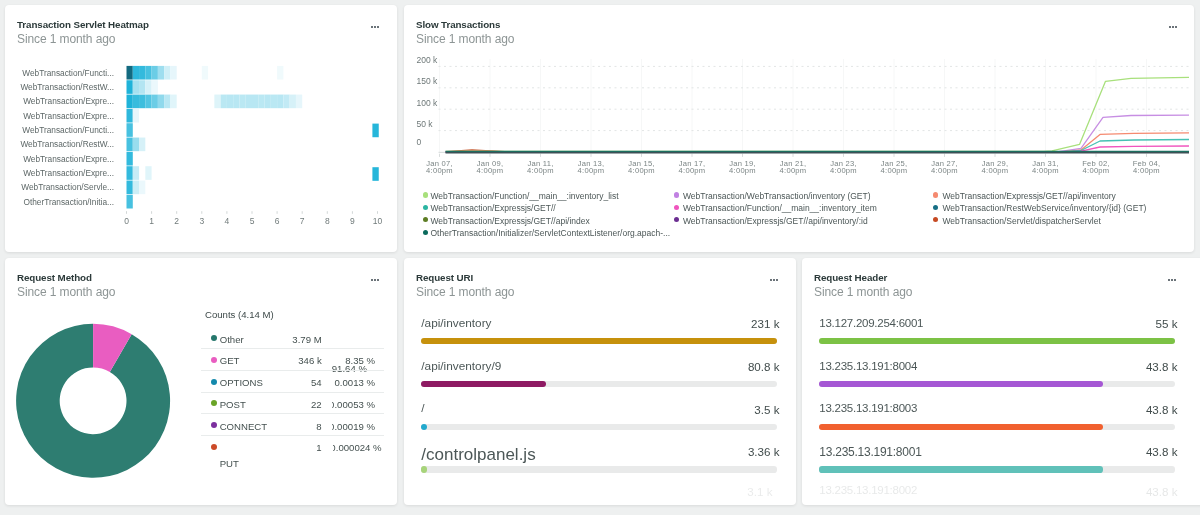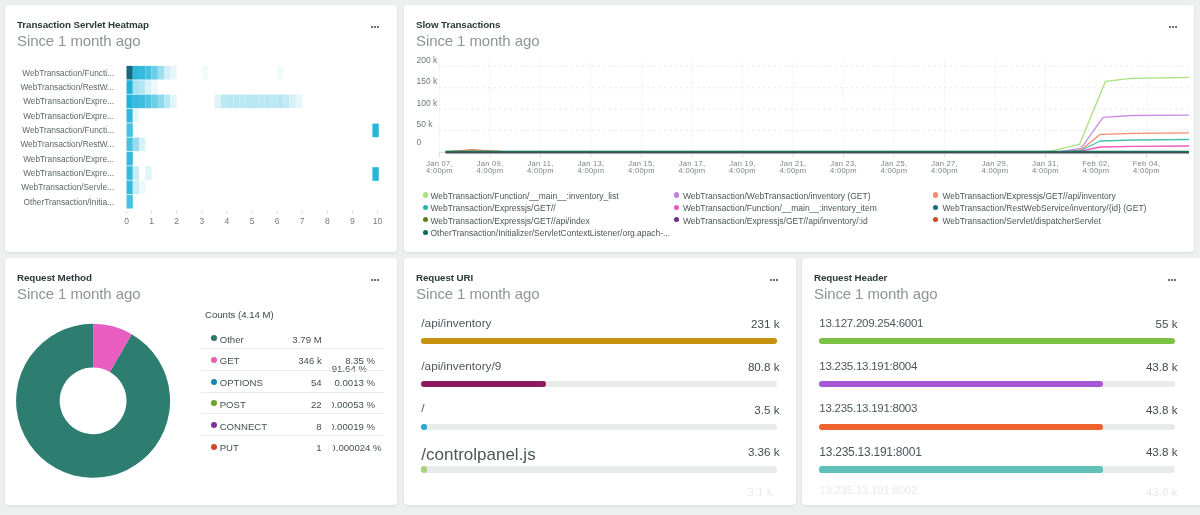--- a/index.html
+++ b/index.html
@@ -4,21 +4,21 @@
 <style>
 * { margin:0; padding:0; box-sizing:border-box; }
 html,body { width:1200px; height:515px; background:#eef0f0; font-family:"Liberation Sans", sans-serif; overflow:hidden; }
 .card { position:absolute; background:#fff; border-radius:4px; box-shadow:0 1px 3px rgba(0,0,0,0.09); }
 #c1 { left:5px; top:5px; width:392px; height:247px; }
 #c2 { left:404px; top:5px; width:790px; height:247px; }
 #c3 { left:5px; top:258px; width:392px; height:247px; }
 #c4 { left:404px; top:258px; width:392px; height:247px; }
 #c5 { left:802px; top:258px; width:440px; height:247px; }
 .title { position:absolute; left:12px; top:14.5px; line-height:1; font-size:9.8px; font-weight:700; color:#2c3a3a; letter-spacing:-0.1px; }
-.sub { position:absolute; left:12px; top:27.9px; line-height:1; font-size:15px; color:#8d9595; letter-spacing:-0.1px; }
+.sub { position:absolute; left:12px; top:27.9px; line-height:1; font-size:12px; color:#8d9595; letter-spacing:-0.1px; }
 .dots { position:absolute; top:21px; width:10px; height:3px; }
 .dots i { position:absolute; top:0; width:2.2px; height:2.2px; border-radius:50%; background:#3a454c; }
 .dots i:nth-child(1){left:0;} .dots i:nth-child(2){left:2.95px;} .dots i:nth-child(3){left:5.9px;}
 svg text { font-family:"Liberation Sans", sans-serif; }
 .leg { position:absolute; left:0; top:0; width:790px; height:247px; font-size:8.5px; color:#4b5656; }
 .leg .lr { position:absolute; white-space:nowrap; line-height:1; }
 .leg .ld { position:absolute; width:5.2px; height:5.2px; border-radius:50%; }
 .brow { position:absolute; left:17.3px; width:356.2px; height:30px; }
 .brow .nm { position:absolute; left:0; top:0; line-height:1; font-size:11.3px; color:#4c5757; }
 .brow .vl { position:absolute; right:-2px; top:0.3px; line-height:1; font-size:11.6px; color:#414c4c; }
@@ -284,21 +284,21 @@
       <div class="csep" style="top:155.39999999999998px;"></div>
       <div class="crow" style="top:163.5px;">
         <span style="position:absolute;left:10.5px;top:0.5px;width:6.2px;height:6.2px;border-radius:50%;background:#7c2f9e"></span>
         <span style="position:absolute;left:19.7px;top:0;">CONNECT</span>
         <span style="position:absolute;right:62.3px;top:0;">8</span>
         <span style="position:absolute;right:9px;top:0;"><i style="display:inline-block;width:2.9px;overflow:hidden;font-style:normal;vertical-align:top"><i style="display:inline-block;margin-left:-2.6px;font-style:normal">0</i></i>.00019 %</span>
       </div>
       <div class="csep" style="top:177.1px;"></div>
       <div class="crow" style="top:185.2px;">
         <span style="position:absolute;left:10.5px;top:0.5px;width:6.2px;height:6.2px;border-radius:50%;background:#cc4a28"></span>
-        <span style="position:absolute;left:19.7px;top:0;text-align:center;">PUT</span>
+        <span style="position:absolute;left:19.7px;top:16px;text-align:center;">PUT</span>
         <span style="position:absolute;right:62.3px;top:0;">1</span>
         <span style="position:absolute;right:2.4000000000000004px;top:0;"><i style="display:inline-block;width:2.9px;overflow:hidden;font-style:normal;vertical-align:top"><i style="display:inline-block;margin-left:-2.6px;font-style:normal">0</i></i>.000024 %</span>
       </div>
     </div>
 </div>
 
 <div class="card" id="c4">
   <div class="title">Request URI</div>
   <div class="sub">Since 1 month ago</div>
   <div class="dots" style="left:365.8px">

